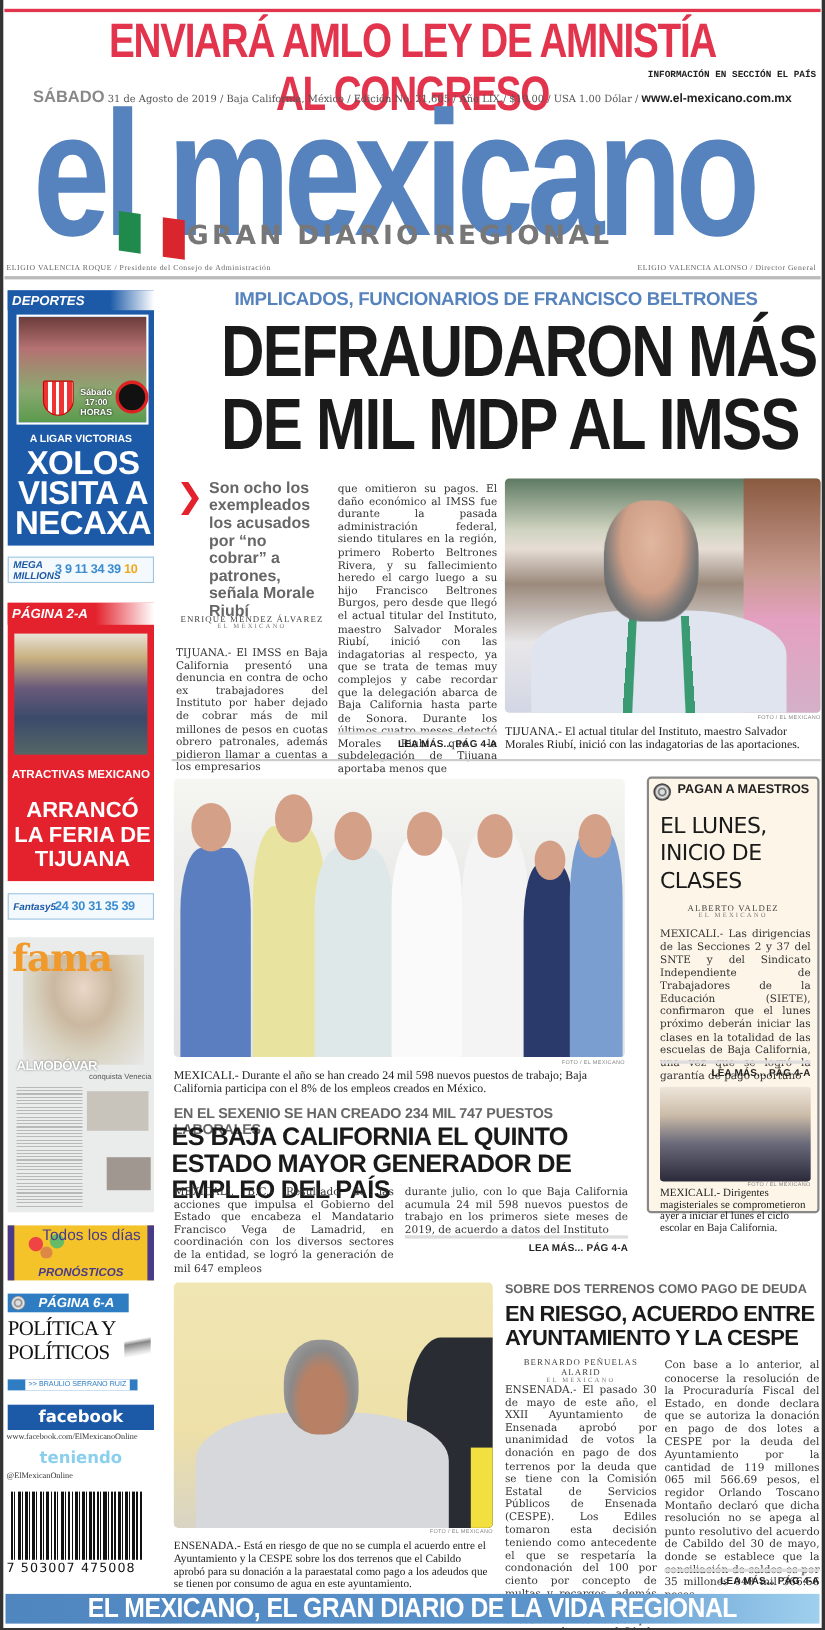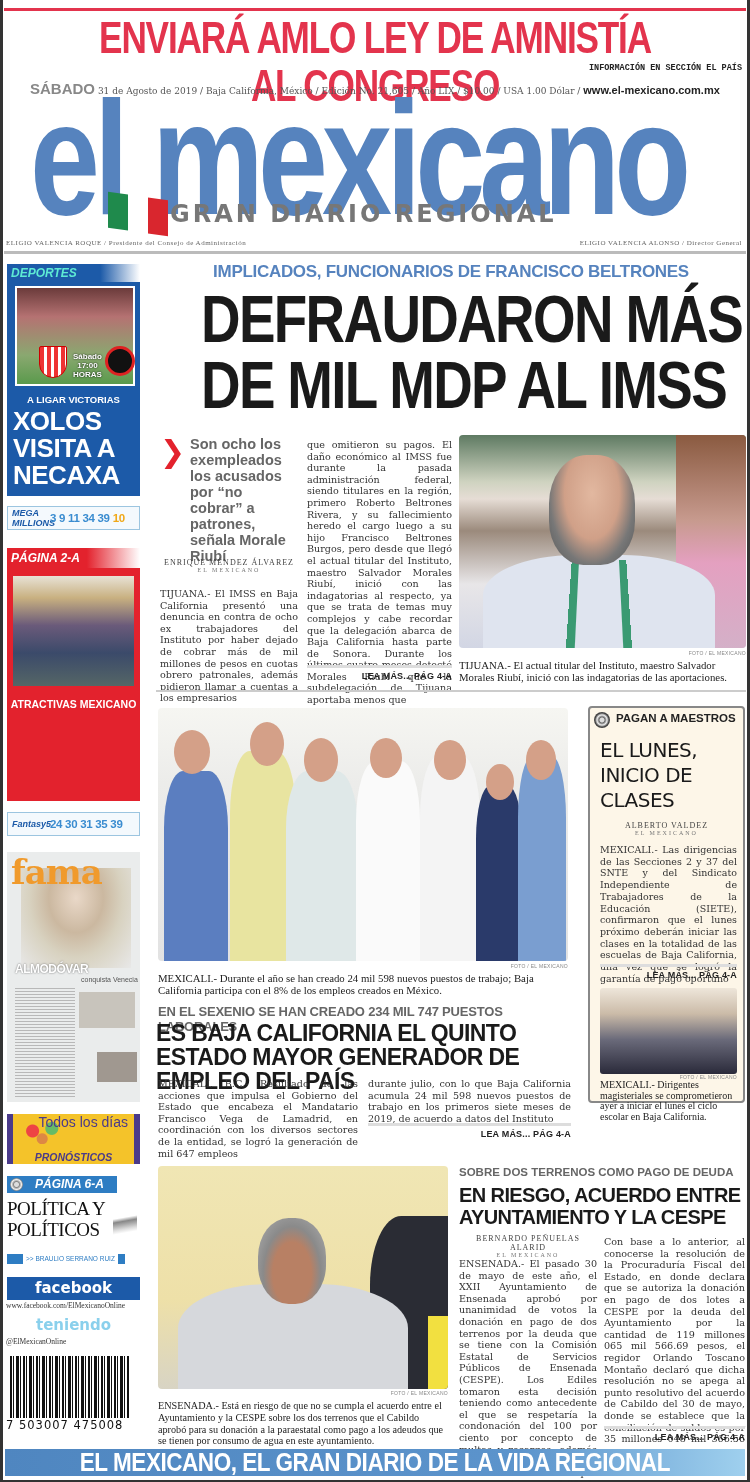--- a/index.html
+++ b/index.html
@@ -36,28 +36,28 @@
   #rule-staff { left: 4px; top: 251px; width: 742px; height: 3px; background: #bbb; }
 
   
   #frame-left { left: 0; top: 0; width: 3px; height: 1482px; background: #333; }
   #frame-right { right: 0; top: 0; width: 3px; height: 1482px; background: #333; }
   #frame-bottom { left: 0; bottom: 0; width: 750px; height: 2px; background: #333; }
 
   
   .side-box { left: 7px; width: 133px; }
   #deportes { top: 264px; height: 232px; background: #1c5aa8; }
-  #deportes .tag { position: absolute; left: 4px; top: 2px; color: #5eead4; font-family: "Liberation Sans", sans-serif; font-weight: bold; font-style: italic; font-size: 12px; }
+  #deportes .tag { position: absolute; left: 4px; top: 2px; color: #ffffff; font-family: "Liberation Sans", sans-serif; font-weight: bold; font-style: italic; font-size: 12px; }
   #deportes .tagbar { position: absolute; left: 0; top: 0; width: 133px; height: 18px; background: linear-gradient(90deg, #1c5aa8 70%, #fff 100%); }
   #deportes .img { position: absolute; left: 8px; top: 22px; width: 120px; height: 100px; background: linear-gradient(180deg, #6b3b3b 0%, #b57272 30%, #8aa870 70%, #5a9a4c 100%); border: 2px solid #fff; }
   #deportes .score { position: absolute; left: 56px; top: 64px; color: #fff; font-family: "Liberation Sans", sans-serif; font-weight: bold; font-size: 8px; text-align: center; line-height: 9px; text-shadow: 0 0 2px #000; }
   .crest-nec { position: absolute; left: 22px; top: 58px; width: 28px; height: 32px; background: repeating-linear-gradient(90deg, #e33 0 4px, #fff 4px 7px); border-radius: 2px 2px 14px 14px; border: 1px solid #c00; }
   .crest-xol { position: absolute; left: 88px; top: 58px; width: 30px; height: 30px; border-radius: 50%; background: #111; border: 3px solid #d22; }
   #deportes .kicker { position: absolute; left: 0; top: 130px; width: 133px; text-align: center; color: #fff; font-family: "Liberation Sans", sans-serif; font-weight: bold; font-size: 9.5px; }
-  #deportes .head { position: absolute; left: 6px; top: 144px; width: 125px; color: #fff; font-family: "Liberation Sans", sans-serif; font-weight: bold; font-size: 26px; line-height: 27px; letter-spacing: -0.5px; }
+  #deportes .head { position: absolute; left: 6px; top: 144px; width: 125px; color: #fff; font-family: "Liberation Sans", sans-serif; font-weight: bold; font-size: 30px; line-height: 27px; letter-spacing: -0.5px; text-align: center; }
 
   .lottery { left: 7px; width: 133px; height: 24px; border: 1px solid #9cc5e0; background: #f4f9fd; display: flex; align-items: center; padding: 0 4px; }
   .lottery .lname { font-family: "Liberation Sans", sans-serif; font-weight: bold; font-style: italic; font-size: 9px; color: #1c5aa8; width: 38px; }
   .lottery .nums { font-family: "Liberation Sans", sans-serif; font-weight: bold; font-size: 11.5px; color: #3a8cd0; letter-spacing: -0.3px; }
   .lottery .mega { color: #f0a818; }
 
   #pagina2 { top: 548px; height: 253px; background: #e3222d; }
   #pagina2 .tag { position: absolute; left: 4px; top: 3px; color: #fff; font-family: "Liberation Sans", sans-serif; font-weight: bold; font-style: italic; font-size: 12px; }
   #pagina2 .tagbar { position: absolute; left: 0; top: 0; width: 133px; height: 20px; background: linear-gradient(90deg, #e3222d 60%, #fff 100%); }
   #pagina2 .img { position: absolute; left: 6px; top: 28px; width: 121px; height: 110px; background: linear-gradient(180deg, #e8e2d6 0%, #c8b080 20%, #6a5a7a 45%, #3b4a6a 70%, #566 100%); }
@@ -209,20 +209,21 @@
   <span class="lname">MEGA MILLIONS</span>
   <span class="nums">3 9 11 34 39</span>
   <span class="nums mega" style="margin-left:3px">10</span>
 </div>
 
 <div class="abs side-box" id="pagina2">
   <div class="tagbar"></div>
   <div class="tag">PÁGINA 2-A</div>
   <div class="img"></div>
   <div class="kicker">ATRACTIVAS MEXICANO</div>
+  <div class="head">ARRANCÓ LA FERIA DE TIJUANA</div>
 </div>
 
 <div class="abs lottery" style="top:812px">
   <span class="lname">Fantasy5</span>
   <span class="nums">24 30 31 35 39</span>
 </div>
 
 <div class="abs side-box" id="fama">
   <div class="img"></div>
   <div class="logo">fama</div>

